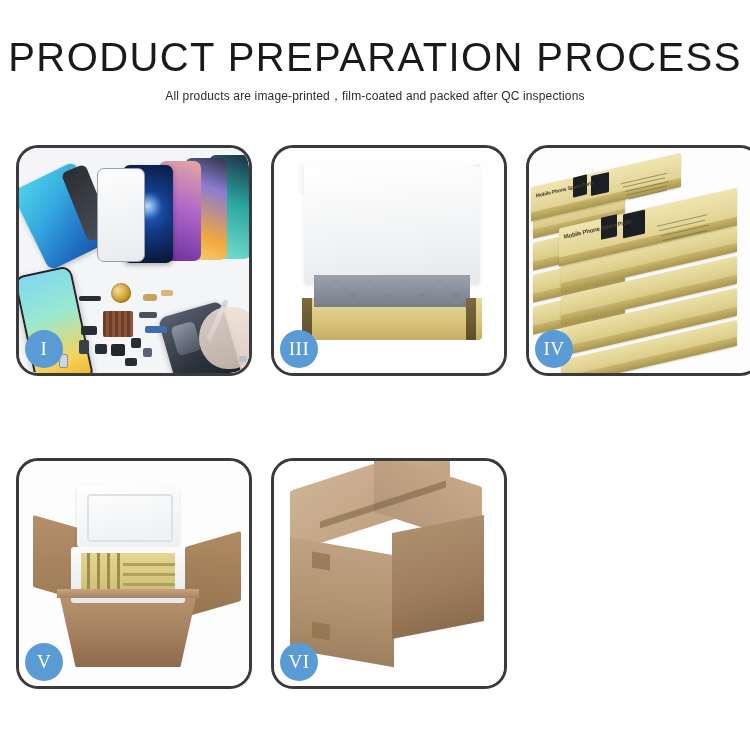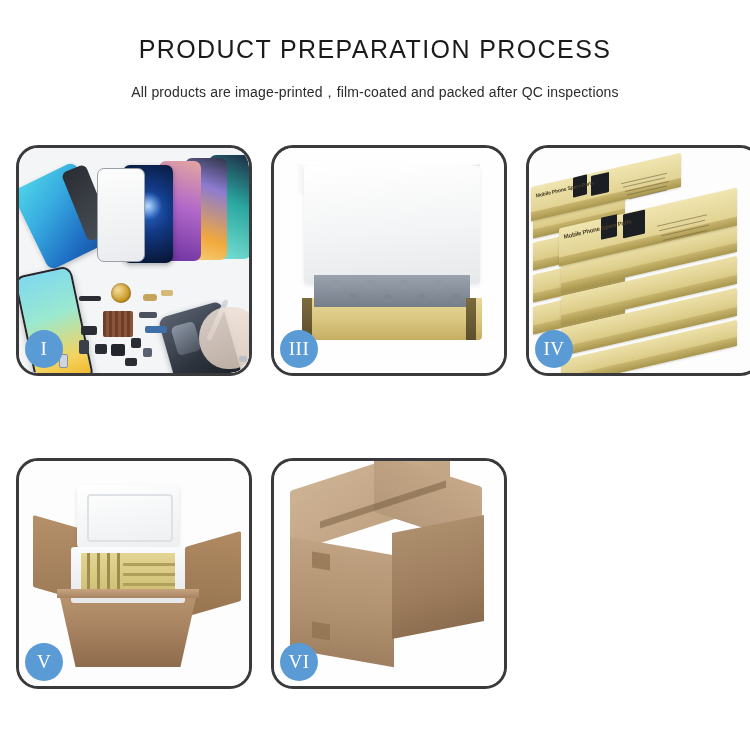--- a/index.html
+++ b/index.html
@@ -22,32 +22,32 @@
 
   
   .header {
     width: 100%;
     padding-top: 36px;
     text-align: center;
   }
 
   .title {
     font-family: "Liberation Sans", sans-serif;
-    font-size: 25px;
+    font-size: 40px;
     font-weight: 500;
     letter-spacing: 1.4px;
     color: #1a1a1a;
     line-height: 1.05;
     white-space: nowrap;
   }
 
   .subtitle {
-    margin-top: 22px;
+    margin-top: 10px;
     font-family: "Liberation Sans", sans-serif;
-    font-size: 14px;
+    font-size: 12px;
     font-weight: 400;
     letter-spacing: 0.15px;
     color: #2b2b2b;
     white-space: nowrap;
   }
 
   
   .grid {
     position: absolute;
     left: 16px;

